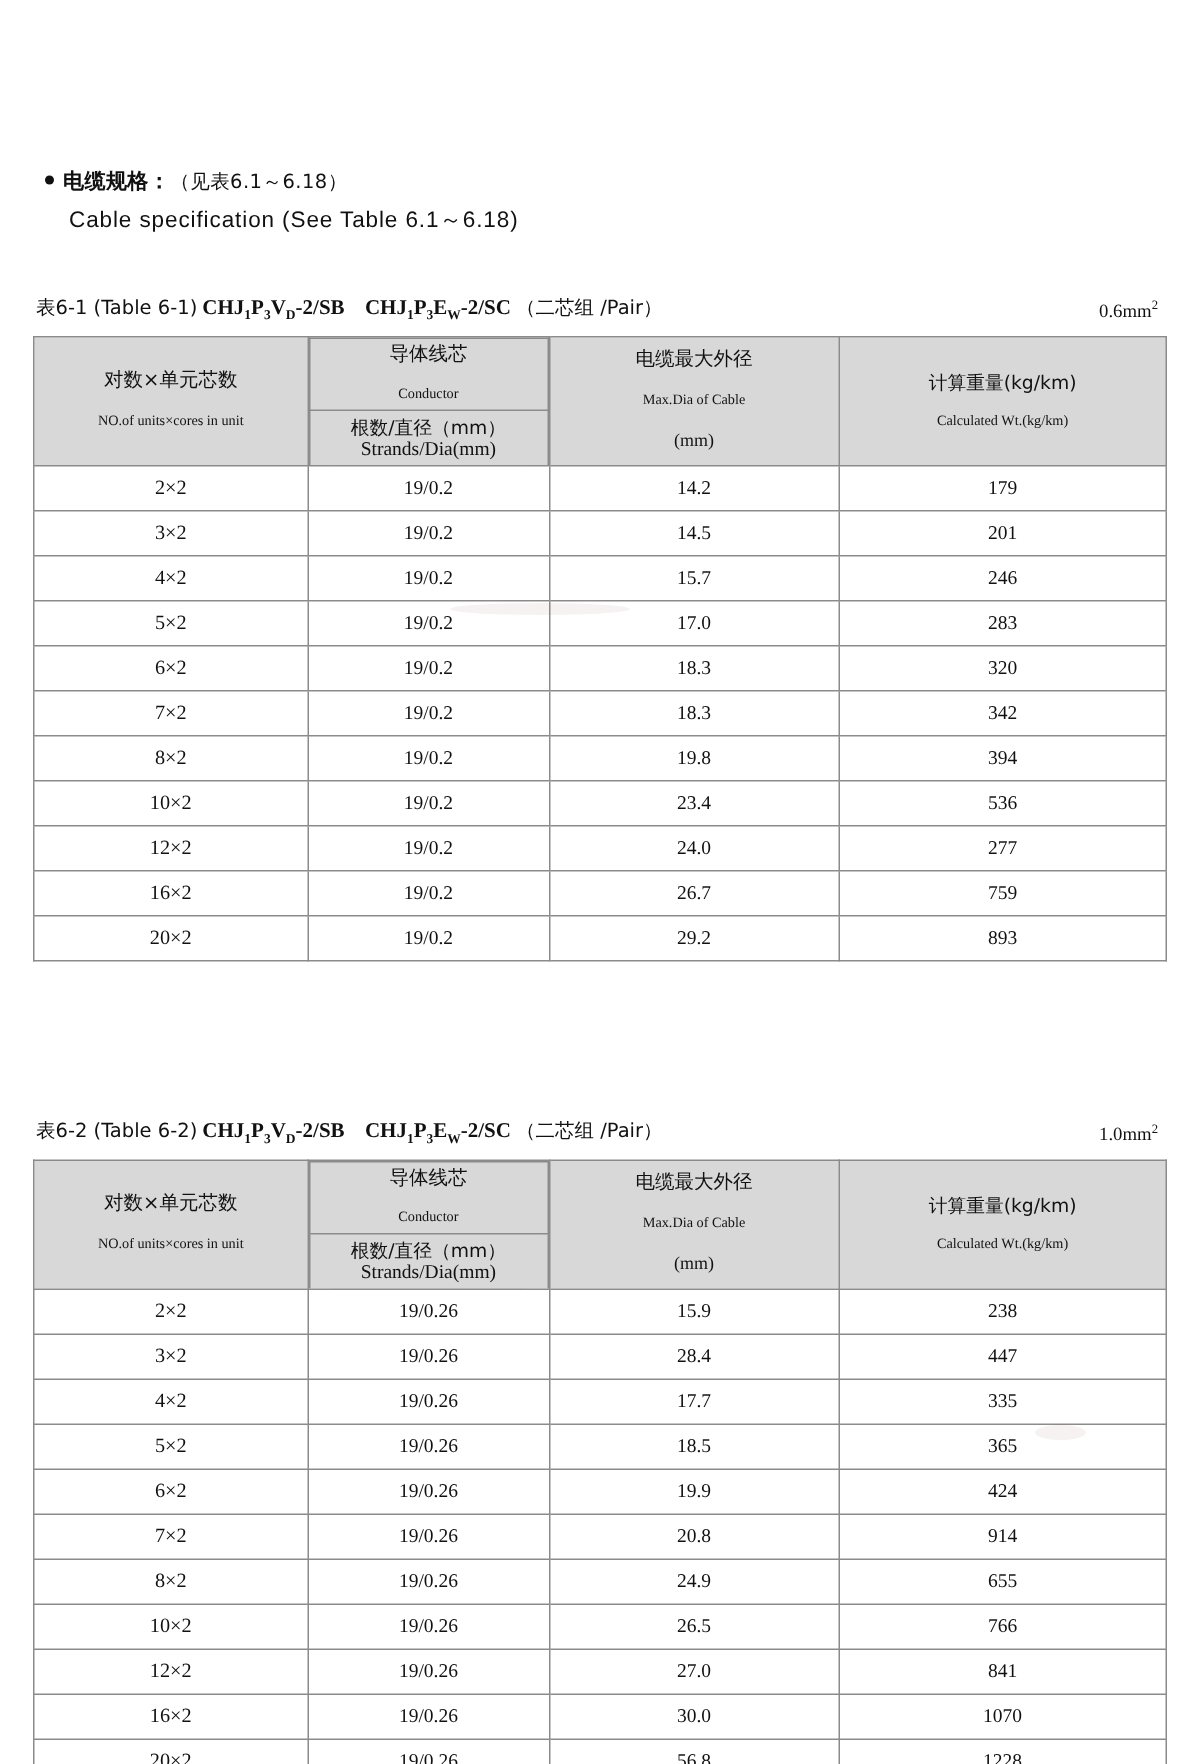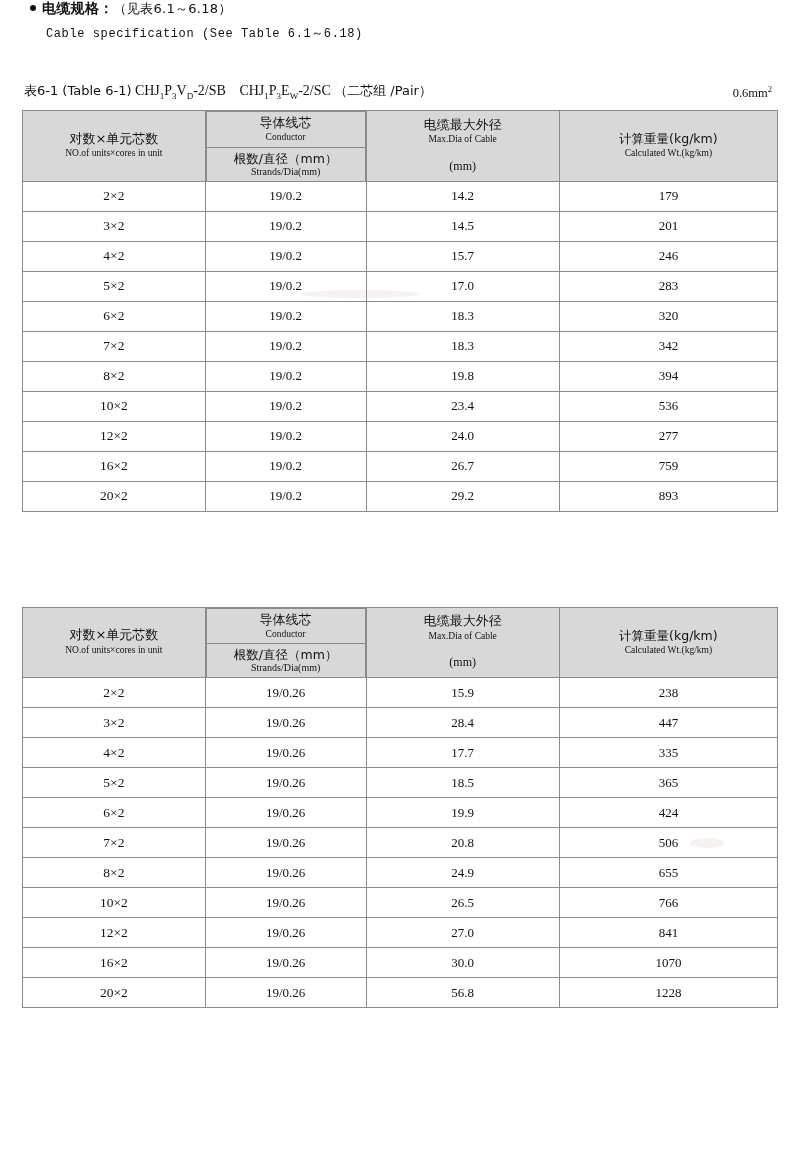--- a/index.html
+++ b/index.html
@@ -17,20 +17,21 @@
   .page {
     position: relative;
     width: 800px;
     height: 1176px;
     box-sizing: border-box;
     padding: 0 22px;
   }
 
   
   .spec-head {
+    margin-top: 112px;
     padding-left: 8px;
   }
   .spec-line1 {
     font-size: 14.5px;
     font-weight: bold;
     letter-spacing: 0.3px;
     white-space: nowrap;
   }
   .bullet-dot {
     display: inline-block;
@@ -47,22 +48,22 @@
     font-size: 14px;
   }
   .spec-line1 .paren {
     font-family: "DejaVu Sans", sans-serif;
     font-weight: normal;
     font-size: 13px;
   }
   .spec-line2 {
     margin-top: 7px;
     margin-left: 16px;
-    font-family: Liberation Mono, monospace;
-    font-size: 12px;
+    font-family: Liberation Sans, sans-serif;
+    font-size: 15px;
     letter-spacing: 0.6px;
   }
 
   
   .caption-row {
     display: flex;
     align-items: flex-end;
     justify-content: space-between;
     margin-left: 2px;
     margin-right: 4px;
@@ -70,21 +71,21 @@
   .caption-left {
     font-size: 13.5px;
     white-space: nowrap;
   }
   .caption-left .cn {
     font-family: "DejaVu Sans", sans-serif;
     font-size: 13px;
   }
   .caption-left .code {
     font-family: "Liberation Serif", serif;
-    font-weight: normal;
+    font-weight: bold;
     font-size: 14px;
     margin-top: 42px;
   }
   sub { font-size: 9px; }
   .caption-right {
     font-size: 12.5px;
     white-space: nowrap;
     padding-right: 2px;
     margin-top: 20px;
   }
@@ -122,25 +123,25 @@
   }
   .h-cn-sm {
     font-family: "DejaVu Sans", sans-serif;
     font-size: 12.5px;
     display: block;
   }
   .h-en {
     font-family: "Liberation Serif", serif;
     font-size: 9.5px;
     display: block;
-    margin-top: 2px;
+    margin-top: 14px;
   }
   .h-en-b {
     font-family: "Liberation Serif", serif;
-    font-size: 10px;
+    font-size: 13px;
     display: block;
   }
   .h-mm {
     font-family: "Liberation Serif", serif;
     font-size: 12px;
     display: block;
     margin-top: 15px;
   }
   .h-kg {
     font-family: "DejaVu Sans", sans-serif;
@@ -324,20 +325,30 @@
           <td>29.2</td>
           <td>893</td>
         </tr>
       </tbody>
     </table>
   </div>
 
   <div class="gap-block"></div>
 
   <div>
+    <div class="caption-row">
+      <div class="caption-left">
+        <span class="cn">表6-2 (Table 6-2)</span>
+        <span class="code">CHJ<sub>1</sub>P<sub>3</sub>V<sub>D</sub>-2/SB</span>
+        &nbsp;&nbsp;
+        <span class="code">CHJ<sub>1</sub>P<sub>3</sub>E<sub>W</sub>-2/SC</span>
+        <span class="cn">（二芯组 /Pair）</span>
+      </div>
+      <div class="caption-right">1.0mm<sup>2</sup></div>
+    </div>
 
     <table class="cab">
       <colgroup>
           <col class="c1">
           <col class="c2">
           <col class="c3">
           <col class="c4">
         </colgroup>
       <thead>
         <tr>
@@ -412,21 +423,21 @@
         <tr>
           <td class="pairs">6×2</td>
           <td>19/0.26</td>
           <td>19.9</td>
           <td>424</td>
         </tr>
         <tr>
           <td class="pairs">7×2</td>
           <td>19/0.26</td>
           <td>20.8</td>
-          <td>506</td>
+          <td>914</td>
         </tr>
         <tr>
           <td class="pairs">8×2</td>
           <td>19/0.26</td>
           <td>24.9</td>
           <td>655</td>
         </tr>
         <tr>
           <td class="pairs">10×2</td>
           <td>19/0.26</td>

